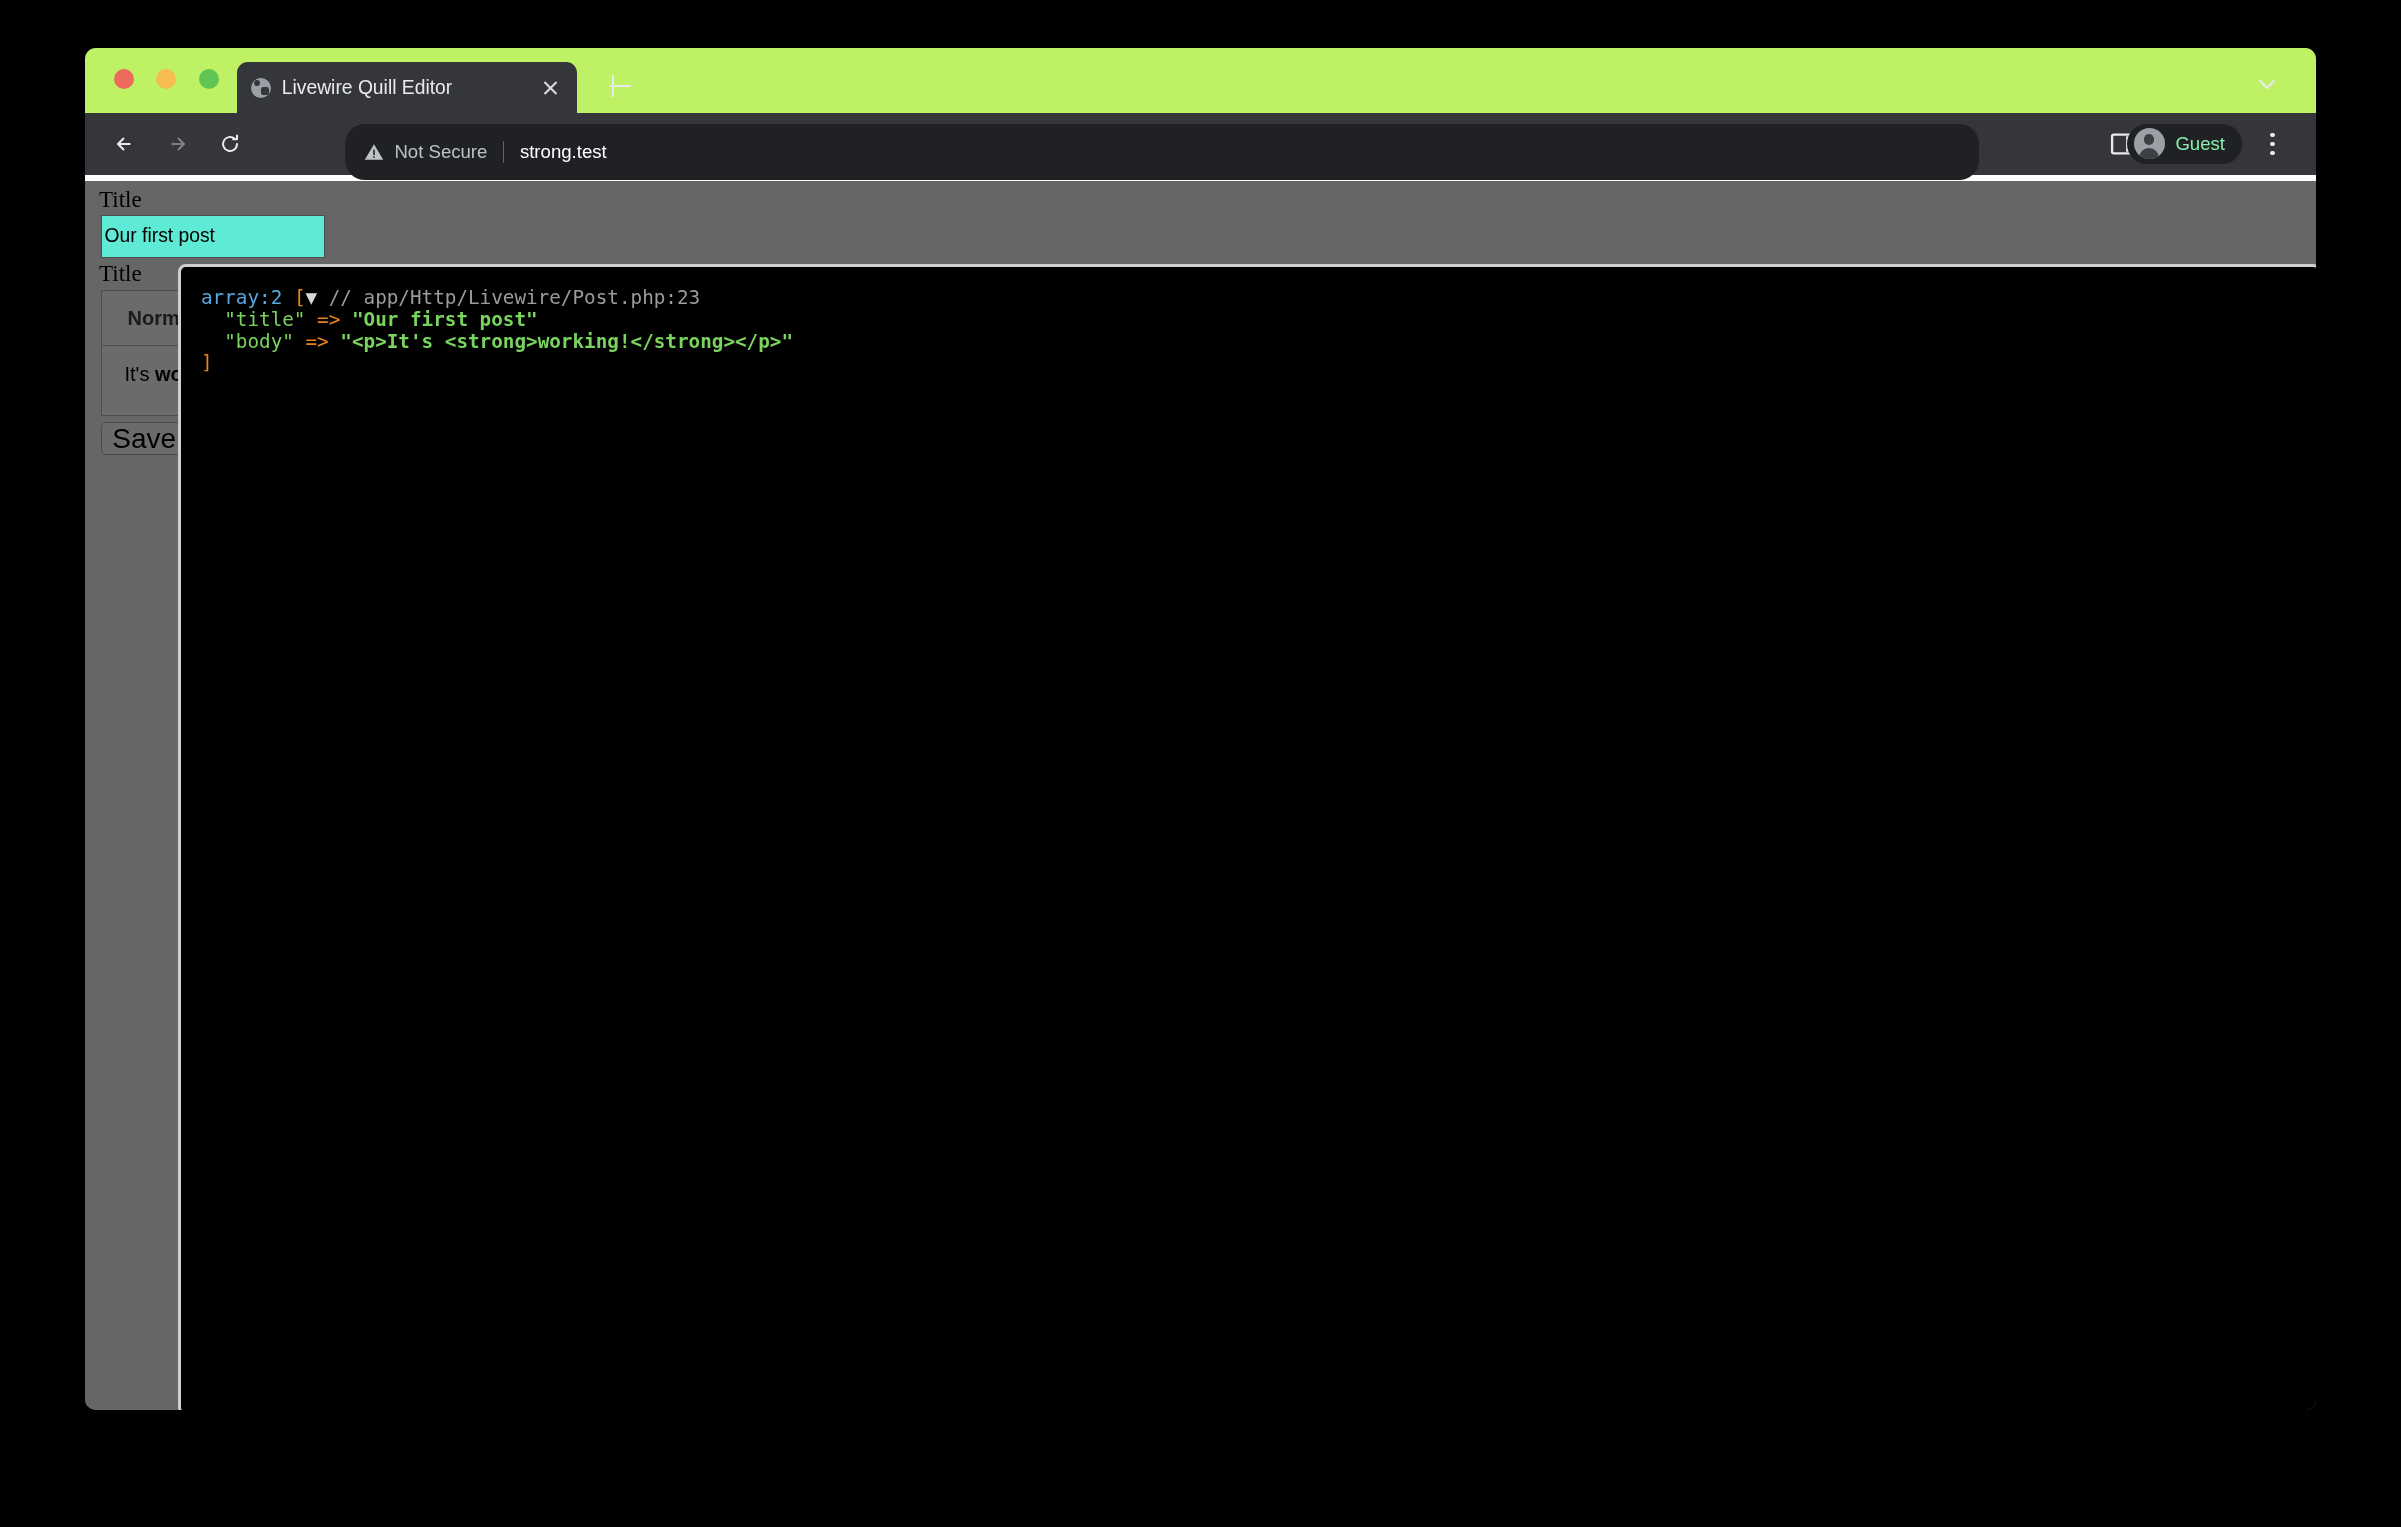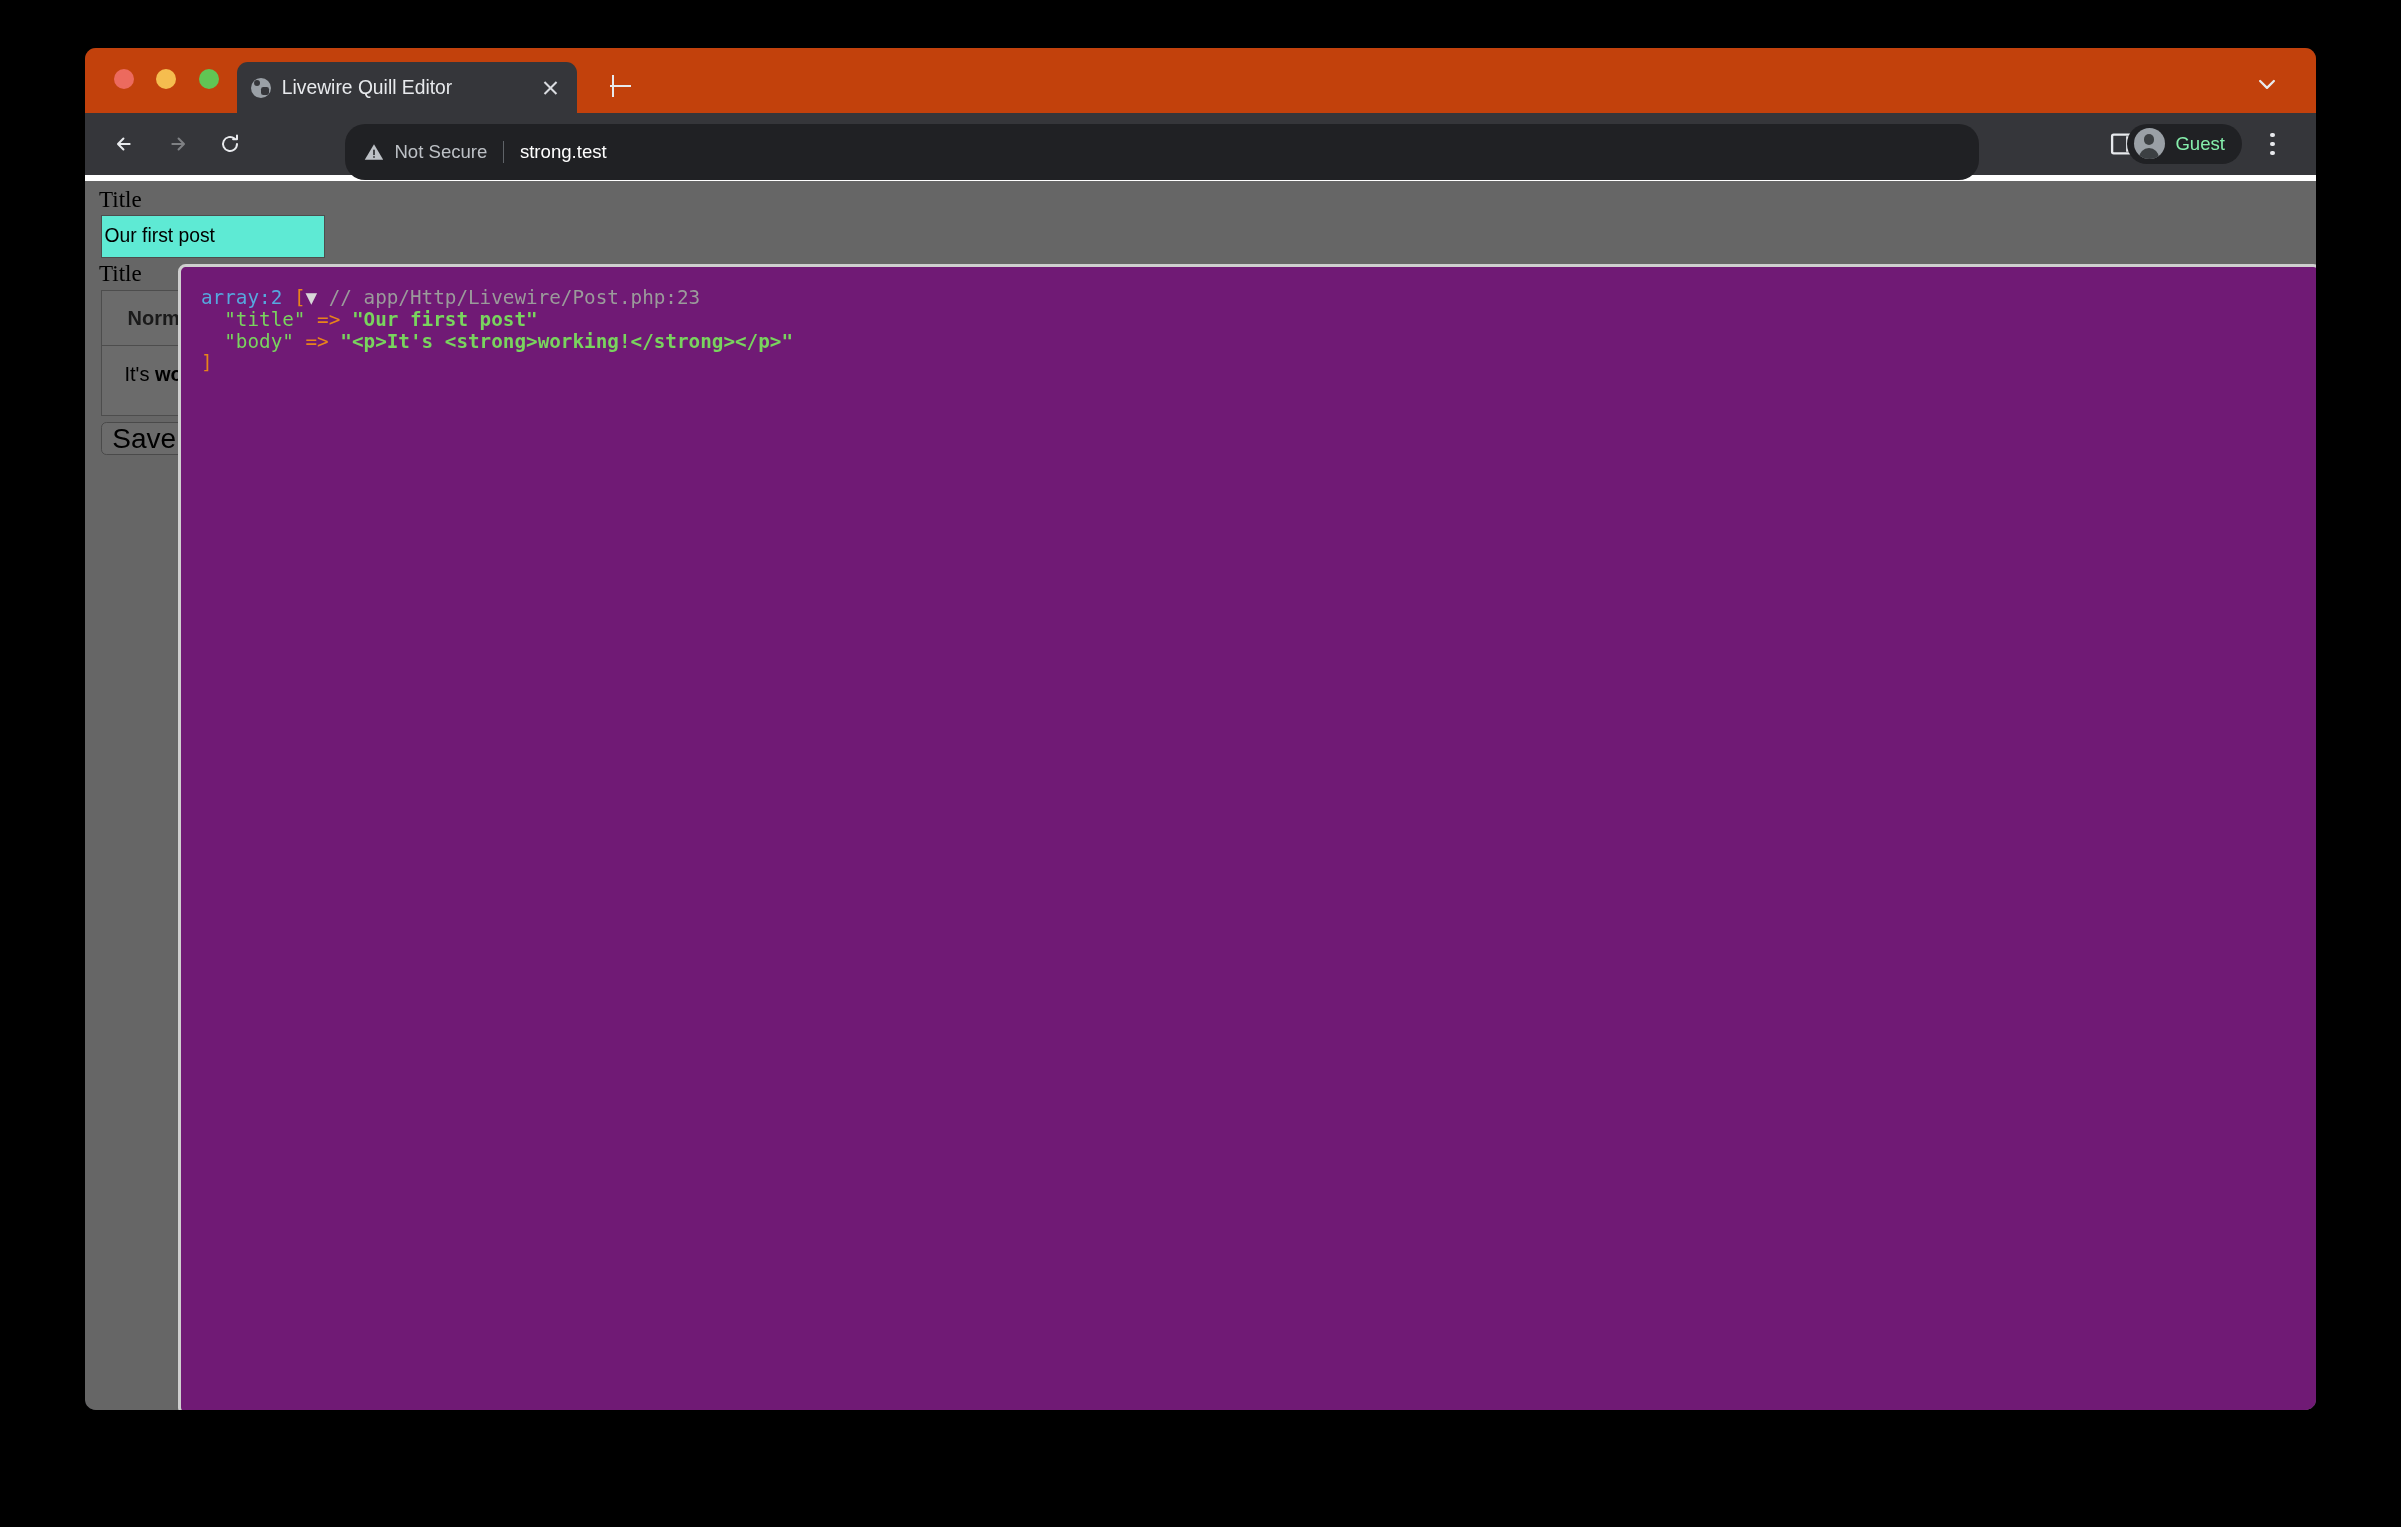--- a/index.html
+++ b/index.html
@@ -18,21 +18,21 @@
     background: #232427;
     border-radius: 10.8px;
     overflow: hidden;
     box-shadow: 0 7.7px 31px rgba(0,0,0,0.6);
   }
 
   
   .tab-strip {
     position: relative;
     height: 65px;
-    background: #c2410c;
+    background: #bef264;
     padding-left: 35px;
   }
   .traffic-lights {
     position: absolute; left: 29px; top: 21px;
     display: flex; gap: 22.4px;
   }
   .tl { width: 20px; height: 20px; border-radius: 50%; }
   .tl-red    { background: #ec6a5e; }
   .tl-yellow { background: #f5bd4f; }
   .tl-green  { background: #61c554; }
@@ -286,21 +286,21 @@
     padding: 3.1px 10.8px;
     cursor: pointer;
   }
 
   
   .dump-panel {
     position: absolute;
     left: 93px; top: 83px;
     right: -4.6px;
     bottom: -4.6px;
-    background: #701a75;
+    background: #000000;
     border: 3.1px solid #cfcfcf;
     border-radius: 7.7px;
     box-sizing: border-box;
     overflow: hidden;
   }
   .dump-pre {
     margin: 0;
     padding: 20px 0 0 20px;
     font-family: "DejaVu Sans Mono", "Liberation Mono", monospace;
     font-size: 19.3px;

